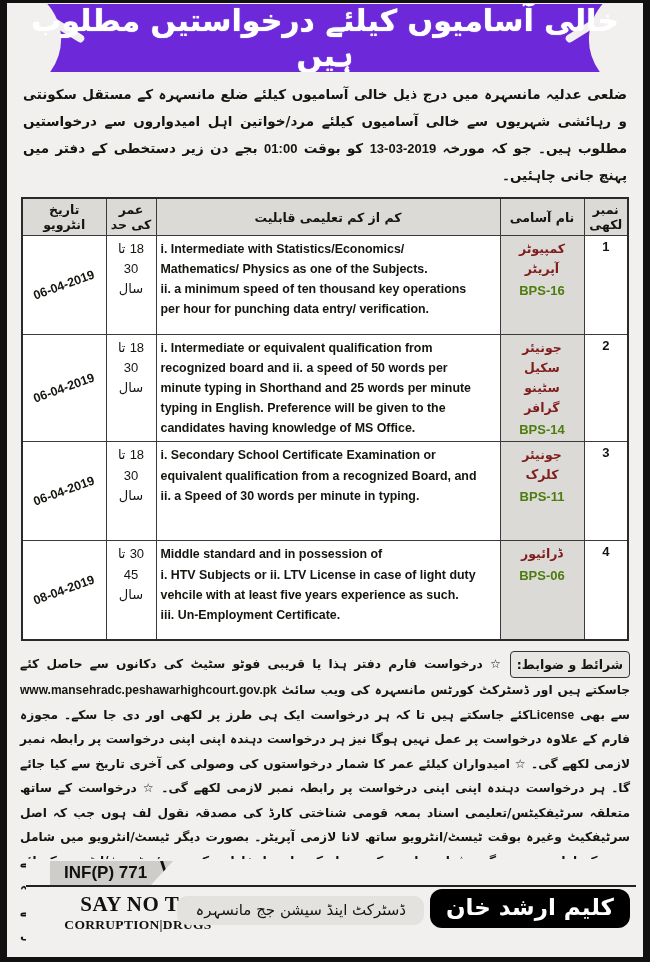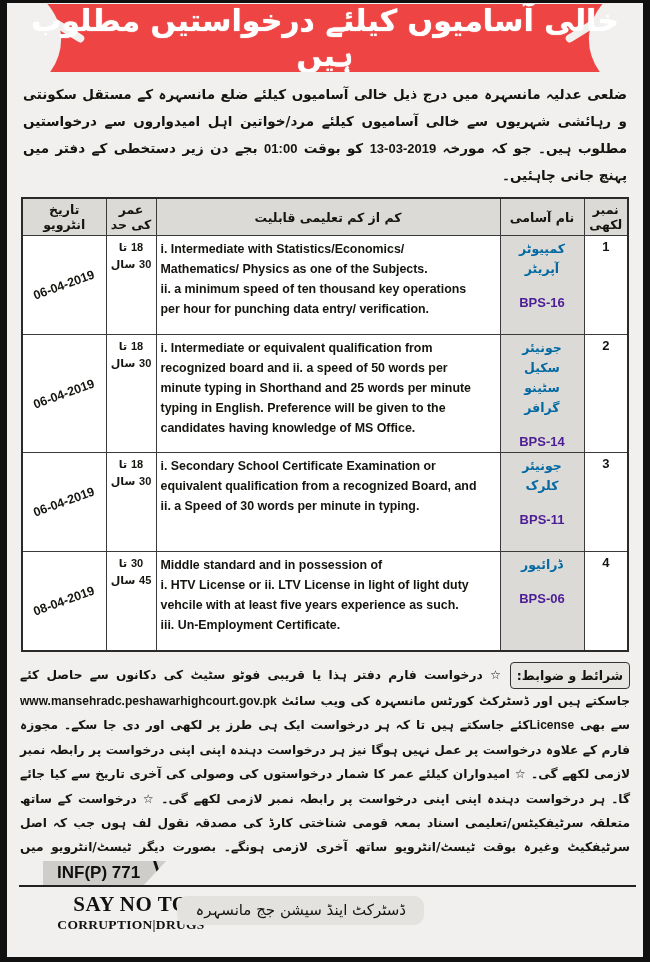--- a/index.html
+++ b/index.html
@@ -19,21 +19,21 @@
   }
   .page:after{
     content:"";position:absolute;left:0;bottom:0;width:100%;height:5px;background:#111;
   }
 
   
   .banner{
     position:relative;
     margin:4px 6px 0 6px;
     height:68px;
-    background:#ef4444;
+    background:#6d28d9;
     overflow:hidden;
   }
   .banner .swoosh-l,.banner .swoosh-r{
     position:absolute;top:-26px;width:84px;height:120px;
     background:#f2f0ee;
   }
   .banner .swoosh-l{left:-36px;border-radius:0 70px 70px 0/0 60px 60px 0;transform:rotate(-8deg);}
   .banner .swoosh-r{right:-36px;border-radius:70px 0 0 70px/60px 0 0 60px;transform:rotate(8deg);}
   .banner .swoosh-l2,.banner .swoosh-r2{
     position:absolute;width:70px;height:8px;background:#f2f0ee;
@@ -91,46 +91,46 @@
   td.date-cell .rot{
     position:absolute;left:50%;top:50%;
     transform:translate(-50%,-50%) rotate(-20deg);
     white-space:nowrap;
     font-family:"Liberation Sans",sans-serif;
     font-size:12.5px;font-weight:bold;color:#15140f;
   }
   td.age-cell{
     text-align:center;direction:rtl;
     font-family:"DejaVu Sans",sans-serif;
-    font-size:11px;font-weight:bold;color:#15140f;
+    font-size:13px;font-weight:normal;color:#15140f;
     line-height:1.55;padding-top:8px;
   }
   td.age-cell .num{font-family:"Liberation Sans",sans-serif;}
   td.qual-cell{
     font-family:"Liberation Sans",sans-serif;
     font-size:12.4px;line-height:1.62;
     color:#15140f;font-weight:bold;
     padding:6px 8px 6px 8px;
   }
   td.qual-cell .ln{display:block;white-space:nowrap;}
   td.post-cell{
     background:#dcdad7;
     text-align:center;direction:rtl;
     padding-top:7px;
   }
   td.post-cell .uname{
     display:block;
     font-family:"DejaVu Sans",sans-serif;
-    font-size:12.5px;font-weight:bold;color:#0369a1;line-height:1.6;
+    font-size:12.5px;font-weight:bold;color:#7f1d1d;line-height:1.6;
   }
   td.post-cell .bps{
-    display:block;margin-top:16px;
+    display:block;margin-top:4px;
     direction:ltr;
     font-family:"Liberation Sans",sans-serif;
-    font-size:13px;font-weight:bold;color:#4c1d95;
+    font-size:13px;font-weight:bold;color:#4d7c0f;
   }
   td.sr-cell{
     text-align:center;padding-top:7px;
     font-family:"Liberation Sans",sans-serif;
     font-size:13px;font-weight:bold;color:#15140f;
   }
 
   
   .terms{
     margin:10px 13px 0 13px;
@@ -149,21 +149,21 @@
     font-size:12.5px;font-weight:bold;letter-spacing:1px;
     vertical-align:middle;
   }
   .terms .ltr{
     direction:ltr;unicode-bidi:embed;display:inline-block;
     font-family:"Liberation Sans",sans-serif;font-weight:bold;font-size:12px;
   }
 
   
   .footer{
-    position:absolute;left:12px;right:7px;bottom:5px;
+    position:absolute;left:19px;right:7px;bottom:5px;
     height:98px;
     background:#f2f0ee;
   }
   .inf-tag{
     position:absolute;left:24px;top:2px;
     background:#cfcdca;
     padding:2px 26px 2px 14px;
     font-family:"Liberation Sans",sans-serif;
     font-size:17px;font-weight:bold;color:#111;
     clip-path:polygon(0 0,100% 0,82% 100%,0 100%);
@@ -324,55 +324,56 @@
             <span class="rot">08-04-2019</span>
           </td>
           <td class="age-cell">
             <span class="num">30</span>
             <span>تا</span><br>
             <span class="num">45</span>
             <span>سال</span>
           </td>
           <td class="qual-cell">
             <span class="ln">Middle standard and in possession of</span>
-            <span class="ln">i. HTV License or ii. LTV License in light of light duty</span>
+            <span class="ln">i. HTV Subjects or ii. LTV License in case of light duty</span>
             <span class="ln">vehcile with at least five years experience as such.</span>
             <span class="ln">iii. Un-Employment Certificate.</span>
           </td>
           <td class="post-cell">
             <span class="uname">ڈرائیور</span>
             <span class="bps">BPS-06</span>
           </td>
           <td class="sr-cell">4</td>
         </tr>
       </tbody>
     </table>
   </div>
 
   <div class="terms">
     <span class="terms-label">شرائط و ضوابط:</span><span>☆ درخواست فارم دفتر ہذا یا قریبی فوٹو سٹیٹ کی دکانوں سے حاصل کئے جاسکتے ہیں اور ڈسٹرکٹ کورٹس مانسہرہ کی ویب سائٹ</span>
     <span class="ltr">www.mansehradc.peshawarhighcourt.gov.pk</span><span>سے بھی</span>
     <span class="ltr">License</span><span>کئے جاسکتے ہیں تا کہ ہر درخواست ایک ہی طرز پر لکھی اور دی</span>
     <span>جا سکے۔ مجوزہ فارم کے علاوہ درخواست پر عمل نہیں ہوگا نیز ہر درخواست دہندہ اپنی اپنی درخواست پر رابطہ نمبر لازمی لکھے گی۔ ☆ امیدواران کیلئے عمر کا شمار</span>
     <span>درخواستوں کی وصولی کی آخری تاریخ سے کیا جائے گا۔ ہر درخواست دہندہ اپنی اپنی درخواست پر رابطہ نمبر لازمی لکھے گی۔ ☆ درخواست کے ساتھ متعلقہ</span>
-    <span>سرٹیفکیٹس/تعلیمی اسناد بمعہ قومی شناختی کارڈ کی مصدقہ نقول لف ہوں جب کہ اصل سرٹیفکیٹ وغیرہ بوقت ٹیسٹ/انٹرویو ساتھ آخری لازمی ہونگے۔ بصورت دیگر</span>
+    <span>سرٹیفکیٹس/تعلیمی اسناد بمعہ قومی شناختی کارڈ کی مصدقہ نقول لف ہوں جب کہ اصل سرٹیفکیٹ وغیرہ بوقت ٹیسٹ/انٹرویو ساتھ لانا لازمی آپریٹر۔ بصورت دیگر</span>
     <span>ٹیسٹ/انٹرویو میں شامل ہونے کے اہل نہیں ہونگے۔ ☆ امیدواروں کی تعداد کو ملحوظ خاطر رکھتے ہوئے ٹیسٹ/انٹرویو کے لئے کسی دیگر کھلی جگہ کا انتخاب کرنا</span>
     <span>اگر مناسب سمجھا گیا تو اس سلسلہ میں امیدواروں کو بذریعہ نوٹس (جو عدالت ہذا کے نوٹس بورڈ پر چسپاں کر دیا جائے گا) مطلع کر دیا جائے گا۔ ٹیسٹ/انٹرویو</span>
     <span>کے لئے امیدواران کا درج ذیل تاریخ پر بروقت پہنچنا ضروری ہوگا۔ ☆ سرکاری ملازمین اپنے محکمے کی وساطت سے درخواست ارسال کریں۔ ☆ ڈرائیور</span>
     <span>امیدواران کی بھرتی پشاور ہائیکورٹ پشاور کے احکامات کی روشنی میں بذریعہ قرعہ اندازی عمل میں لائی جائیگی۔ ☆ نامکمل اور مقررہ تاریخ کے بعد وصول ہونے</span>
     
     
     
     
     
   </div>
 
   <div class="footer">
     <div class="footrule"></div>
     <div class="inf-tag">INF(P) 771</div>
     <div class="sayno">
       <div class="l1">SAY NO TO</div>
       <div class="l2">CORRUPTION|DRUGS</div>
     </div>
     <div class="sig-title">ڈسٹرکٹ اینڈ سیشن جج مانسہرہ</div>
+    <div class="sig-name">کلیم ارشد خان</div>
   </div>
 
 </div>
 
 </body></html>

